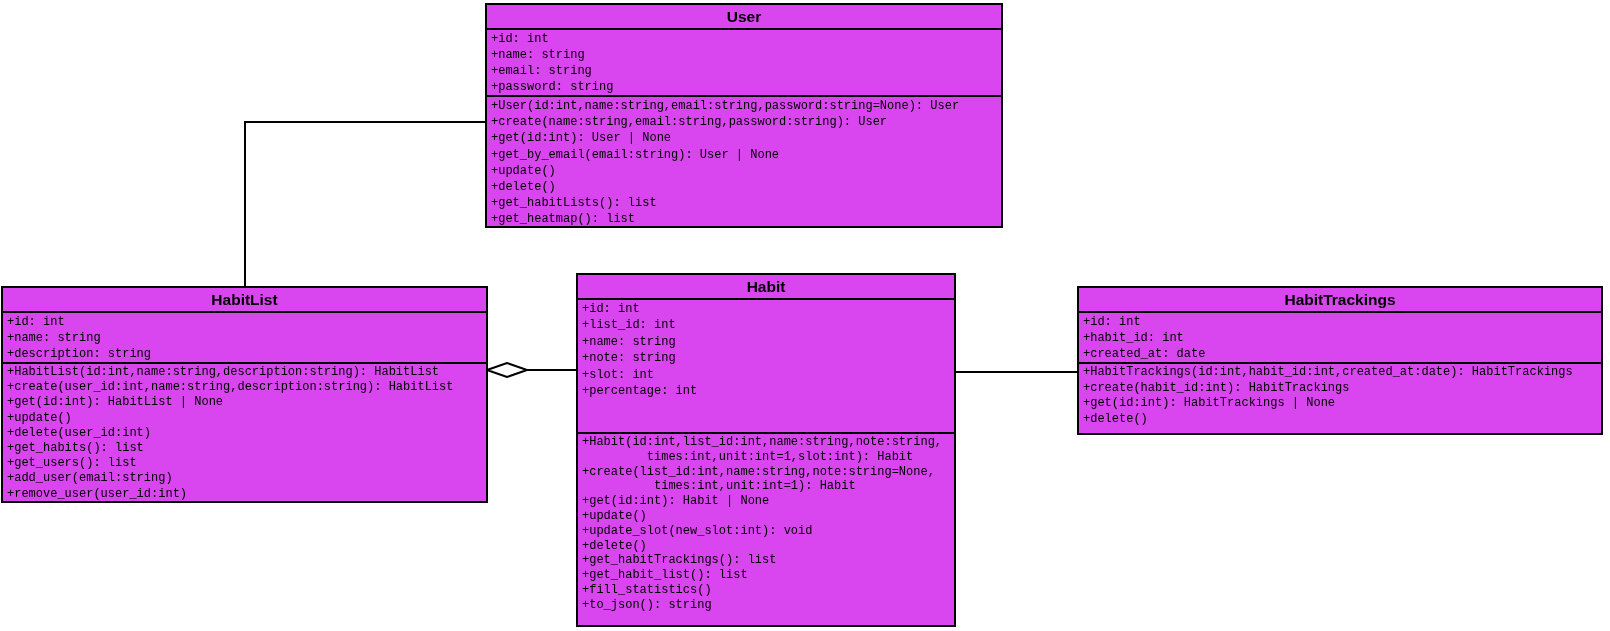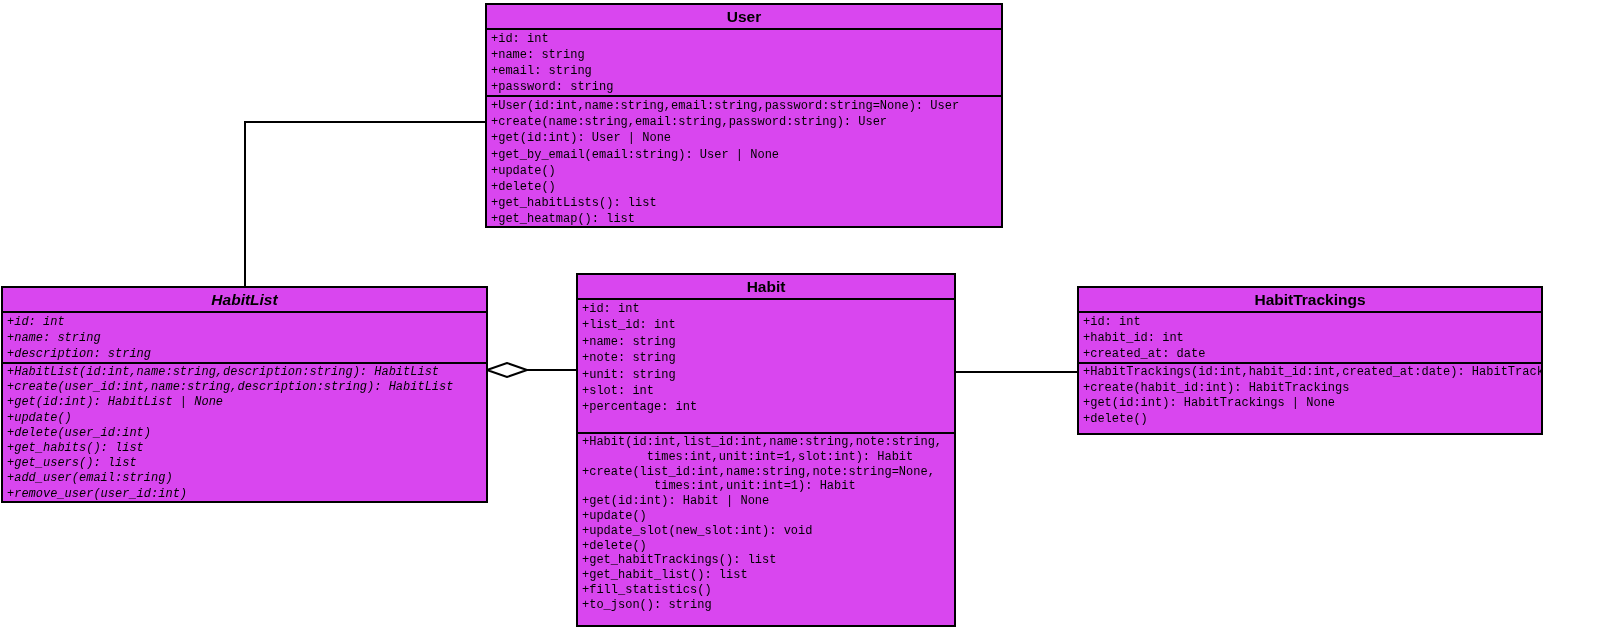--- a/index.html
+++ b/index.html
@@ -32,29 +32,29 @@
     font-size: 12px;
   }
   .compartment .row { white-space: pre; }
   .attrs { border-bottom: 2px solid #000000; }
 
   
   .box-user          { left: 485px;  top: 3px;   width: 518px; height: 225px; }
   .box-user .attrs   { height: 64px; line-height: 16px; }
   .box-user .methods { height: 130px; line-height: 16.2px; }
 
-  .box-habitlist          { left: 1px; top: 286px; width: 487px; height: 217px; font-style: italic; }
+  .box-habitlist          { left: 1px; top: 286px; width: 487px; height: 217px; }
   .box-habitlist .attrs   { height: 48px; line-height: 16px; }
   .box-habitlist .methods { height: 138px; line-height: 15.2px; }
 
   .box-habit          { left: 576px; top: 273px; width: 380px; height: 354px; }
   .box-habit .attrs   { height: 131px; line-height: 16.4px; }
   .box-habit .methods { height: 193px; line-height: 14.8px; }
 
-  .box-habittrackings          { left: 1077px; top: 286px; width: 466px; height: 149px; overflow: hidden; }
+  .box-habittrackings          { left: 1077px; top: 286px; width: 526px; height: 149px; overflow: hidden; }
   .box-habittrackings .attrs   { height: 48px; line-height: 16px; }
   .box-habittrackings .methods { height: 70px; line-height: 15.5px; }
 
   
   .conn { position: absolute; background: #000000; }
   .conn-user-habitlist-h { left: 244px; top: 121px; width: 243px; height: 2px; }
   .conn-user-habitlist-v { left: 244px; top: 121px; width: 2px; height: 167px; }
   .conn-habitlist-habit  { left: 524px; top: 369px; width: 56px; height: 2px; }
   .conn-habit-trackings  { left: 956px; top: 371px; width: 123px; height: 2px; }
   .diamond-svg { position: absolute; left: 486px; top: 362px; width: 42px; height: 16px; }
@@ -112,21 +112,20 @@
       </div>
   </div>
 
   <div class="uml-box box-habit">
     <div class="uml-title">Habit</div>
     <div class="compartment attrs">
         <div class="row">+id: int</div>
         <div class="row">+list_id: int</div>
         <div class="row">+name: string</div>
         <div class="row">+note: string</div>
-        <div class="row">+unit: string</div>
         <div class="row">+slot: int</div>
         <div class="row">+percentage: int</div>
       </div>
     <div class="compartment methods">
         <div class="row">+Habit(id:int,list_id:int,name:string,note:string,</div>
         <div class="row">         times:int,unit:int=1,slot:int): Habit</div>
         <div class="row">+create(list_id:int,name:string,note:string=None,</div>
         <div class="row">          times:int,unit:int=1): Habit</div>
         <div class="row">+get(id:int): Habit | None</div>
         <div class="row">+update()</div>

